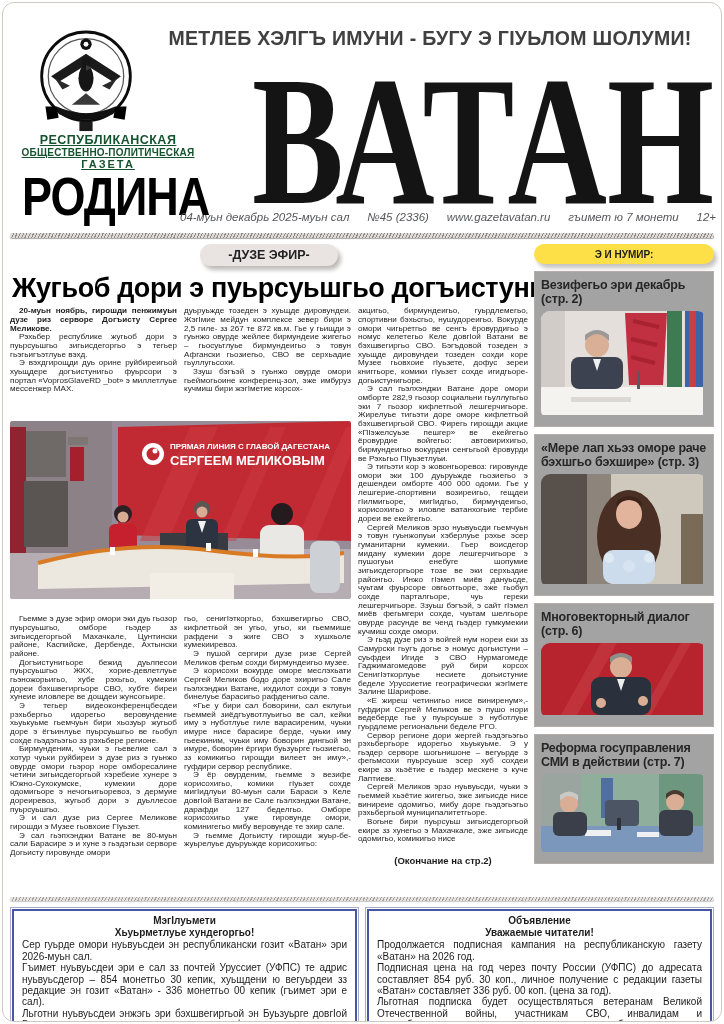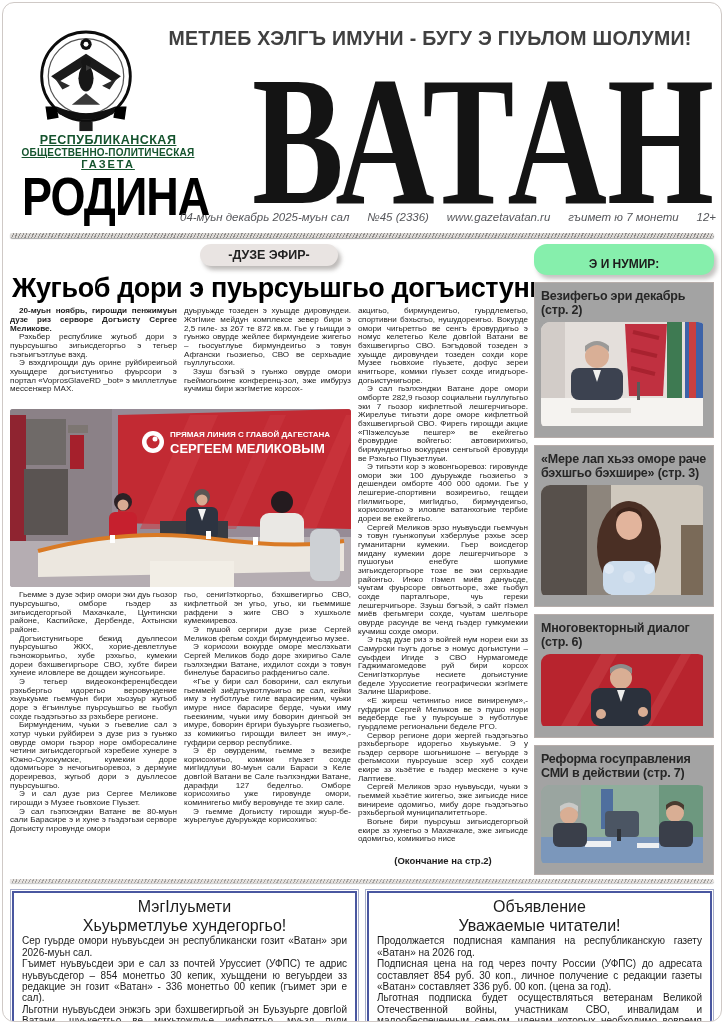--- a/index.html
+++ b/index.html
@@ -58,46 +58,46 @@
   .col { width:167px; overflow:hidden; }
   .bodytext, .bodytext p { font-size:8.1px; line-height:1.07; text-align:justify; }
   .bodytext p { margin:0; text-indent:9px; }
   .bodytext p.noind { text-indent:0; }
   .bodytext p.lead { font-weight:bold; }
   .top-cols { height:98px; }
   .bottom-cols { height:278px; }
   .col3wrap { width:170px; display:flex; flex-direction:column; }
   .col3text { height:546px; overflow:hidden; }
   .continuation { font-weight:bold; font-size:9.5px; text-align:center; margin-top:2px; }
-  .main-photo { width:341px; height:178px; margin:4px 0; border-radius:3px; overflow:hidden; }
+  .main-photo { width:341px; height:178px; margin:16px 0; border-radius:3px; overflow:hidden; }
   
   .sidebar { width:180px; }
   .sb-pill {
-    display:block; text-align:center; background:#86efac; border-radius:13px;
-    padding:13px 0 4px 0; font-weight:bold; font-size:12px; color:#1d1d1d;
+    display:block; text-align:center; background:#fde047; border-radius:13px;
+    padding:5px 0 4px 0; font-weight:bold; font-size:10px; color:#1d1d1d;
     box-shadow:3px 4px 4px rgba(110,104,100,.4);
   }
   .sb-box {
     background:#a3a3a3; border:1px solid #b6adaa; margin-top:7px; padding:6px 6px 7px 6px;
     box-sizing:border-box;
   }
   .sb-title { font-weight:bold; font-size:12.5px; line-height:1.12; color:#262626; letter-spacing:-0.2px; }
   .sb-photo { margin-top:5px; border-radius:9px; overflow:hidden; display:block; }
   
   .ann-rule {
     height:4px; border-radius:2px; margin:4px 0 6px 0;
     background:repeating-linear-gradient(115deg, #a5a3a1 0 1px, #e6e3e0 1px 3px);
     box-shadow:0 1px 1px rgba(120,120,120,.4);
   }
   .ann-row { display:flex; gap:6px; }
   .ann {
     flex:1; border:2px solid #4a57a0; outline:1px solid #a8aec9; outline-offset:1px;
     padding:4px 8px 6px 8px; box-sizing:border-box; background:#fff; margin:2px;
   }
-  .ann-title { text-align:center; font-weight:normal; font-size:16px; line-height:1.2; }
+  .ann-title { text-align:center; font-weight:bold; font-size:10px; line-height:1.2; }
   .ann-body p { font-size:10px; line-height:1.14; text-align:justify; margin:0; }
 </style>
 </head>
 <body>
 
 <div class="page">
 
   <div class="mast">
     <div class="slogan">МЕТЛЕБ ХЭЛГЪ ИМУНИ - БУГУ Э ГIУЬЛОМ ШОЛУМИ!</div>
 

